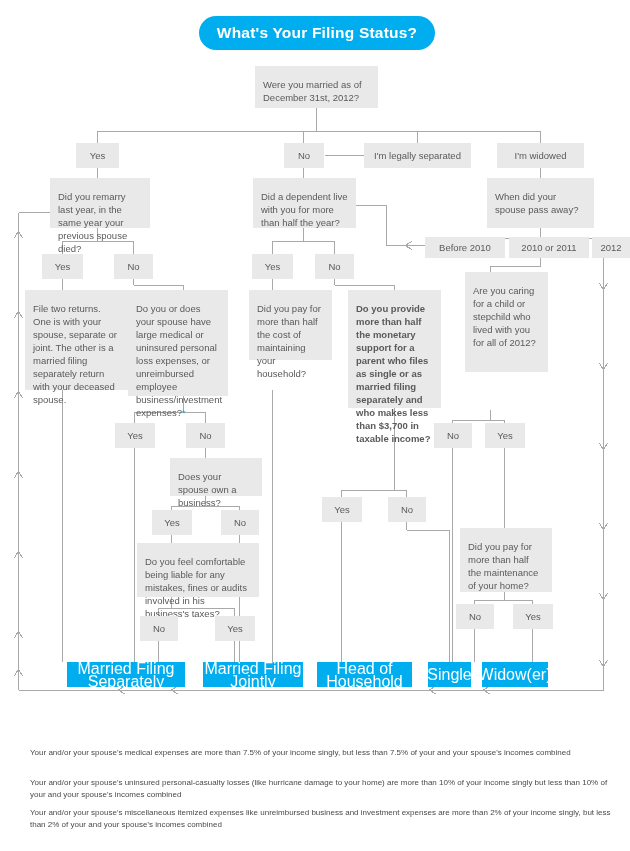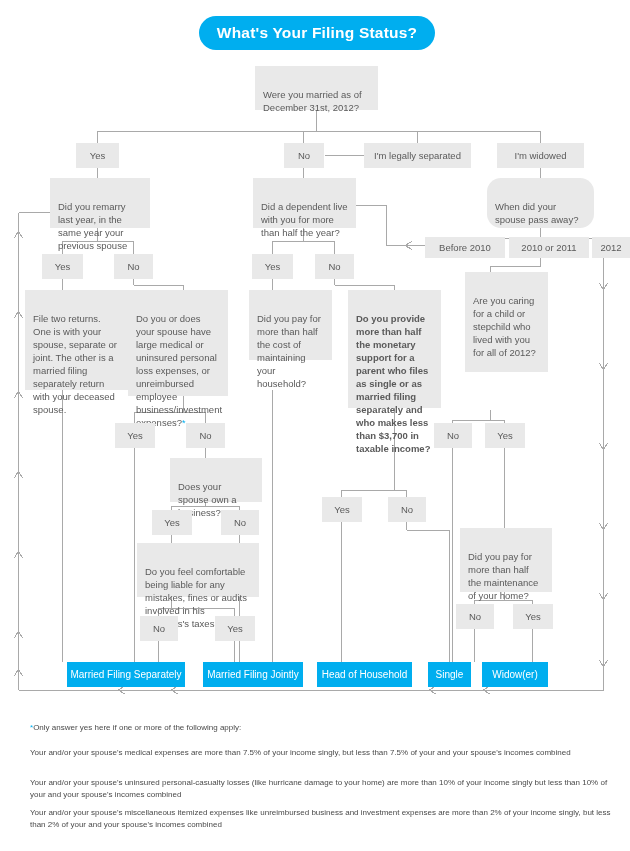--- a/index.html
+++ b/index.html
@@ -13,36 +13,36 @@
   }
   #chart{position:absolute;left:0;top:0;width:630px;height:851px;}
   svg.wires{position:absolute;left:0;top:0;width:630px;height:851px;pointer-events:none;}
   .node{
     position:absolute;
     background:#e9e9e9;
     color:#5a5a5a;
     font-size:9.5px;
     line-height:13px;
     box-sizing:border-box;
-    padding:22px 8px;
+    padding:12px 8px;
     z-index:2;
   }
   .node.pill{
     padding:0;
     display:flex;align-items:center;justify-content:center;
     font-size:9.5px;
     text-align:center;
   }
   .node.result{
     background:#00AEEF;
     color:#ffffff;
     display:flex;align-items:center;justify-content:center;
     text-align:center;
     padding:0;
-    font-size:10px;
+    font-size:16px;
   }
   .title{
     position:absolute;
     background:#00AEEF;
     color:#ffffff;
     font-weight:bold;
     font-size:15.5px;
     display:flex;align-items:center;justify-content:center;
     z-index:3;
     letter-spacing:.2px;
@@ -200,21 +200,21 @@
 
   <div class="node" style="left:255px;top:66px;width:123px;height:42px;">Were you married as of December 31st, 2012?</div>
 
   <div class="node pill" style="left:76px;top:143px;width:43px;height:25px;">Yes</div>
   <div class="node pill" style="left:284px;top:143px;width:40px;height:25px;">No</div>
   <div class="node pill" style="left:364px;top:143px;width:107px;height:25px;">I'm legally separated</div>
   <div class="node pill" style="left:497px;top:143px;width:87px;height:25px;">I'm widowed</div>
 
   <div class="node" style="left:50px;top:178px;width:100px;height:50px;">Did you remarry last year, in the same year your previous spouse died?</div>
   <div class="node" style="left:253px;top:178px;width:103px;height:50px;">Did a dependent live with you for more than half the year?</div>
-  <div class="node" style="left:487px;top:178px;width:107px;height:50px;border-radius:14px;">When did your spouse pass away?</div>
+  <div class="node" style="left:487px;top:178px;width:107px;height:50px;">When did your spouse pass away?</div>
 
   <div class="node pill" style="left:42px;top:254px;width:41px;height:25px;">Yes</div>
   <div class="node pill" style="left:114px;top:254px;width:39px;height:25px;">No</div>
   <div class="node pill" style="left:252px;top:254px;width:41px;height:25px;">Yes</div>
   <div class="node pill" style="left:315px;top:254px;width:39px;height:25px;">No</div>
 
   <div class="node pill" style="left:425px;top:237px;width:80px;height:21px;text-align:right;">Before 2010</div>
   <div class="node pill" style="left:509px;top:237px;width:80px;height:21px;">2010 or 2011</div>
   <div class="node pill" style="left:592px;top:237px;width:38px;height:21px;">2012</div>
 
@@ -251,20 +251,17 @@
 
   <div class="node pill" style="left:140px;top:616px;width:38px;height:25px;">No</div>
   <div class="node pill" style="left:215px;top:616px;width:40px;height:25px;">Yes</div>
 
   <div class="node result" style="left:67px;top:662px;width:118px;height:25px;">Married Filing Separately</div>
   <div class="node result" style="left:203px;top:662px;width:100px;height:25px;">Married Filing Jointly</div>
   <div class="node result" style="left:317px;top:662px;width:95px;height:25px;">Head of Household</div>
   <div class="node result" style="left:428px;top:662px;width:43px;height:25px;">Single</div>
   <div class="node result" style="left:482px;top:662px;width:66px;height:25px;">Widow(er)</div>
 
-  <div class="foot" style="left:30px;top:722px;">
-    <span class="star">*</span><span>Only answer yes here if one or more of the following apply:</span>
-  </div>
   <div class="foot" style="left:30px;top:747px;">Your and/or your spouse's medical expenses are more than 7.5% of your income singly, but less than 7.5% of your and your spouse's incomes combined</div>
   <div class="foot" style="left:30px;top:777px;">Your and/or your spouse's uninsured personal-casualty losses (like hurricane damage to your home) are more than 10% of your income singly but less than 10% of your and your spouse's incomes combined</div>
   <div class="foot" style="left:30px;top:807px;">Your and/or your spouse's miscellaneous itemized expenses like unreimbursed business and investment expenses are more than 2% of your income singly, but less than 2% of your and your spouse's incomes combined</div>
 
 </div>
 
 </body></html>

